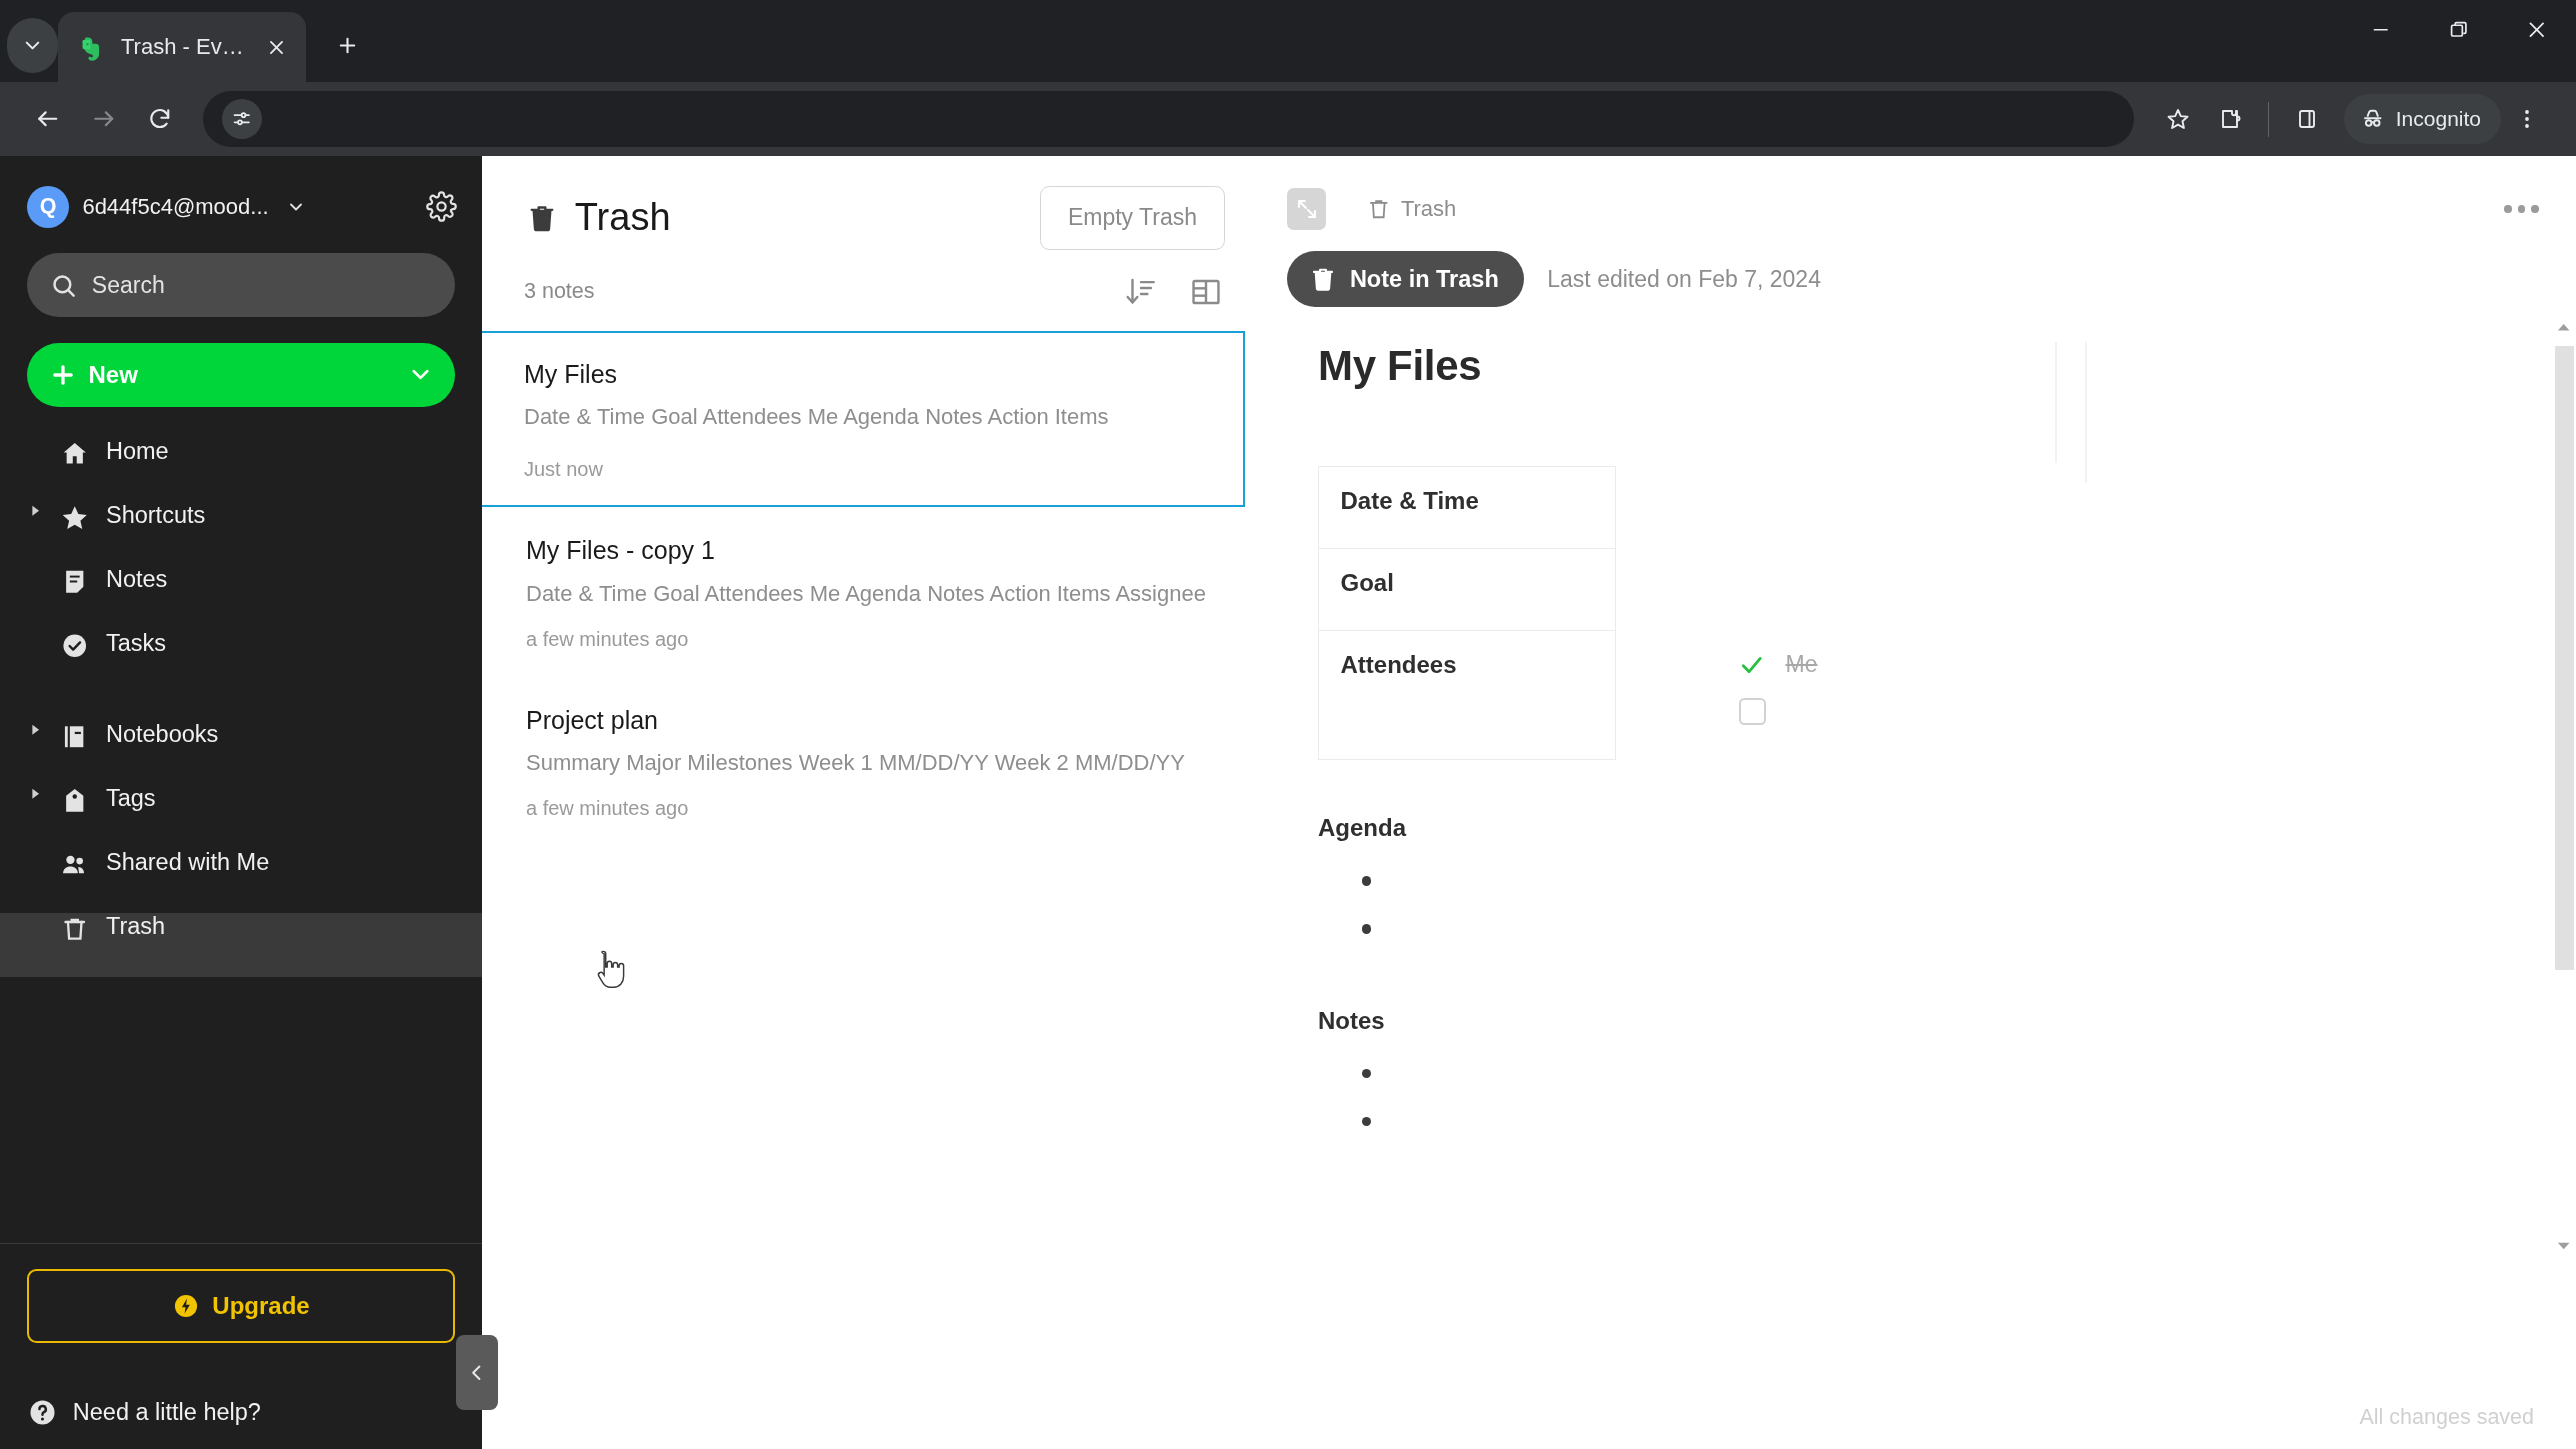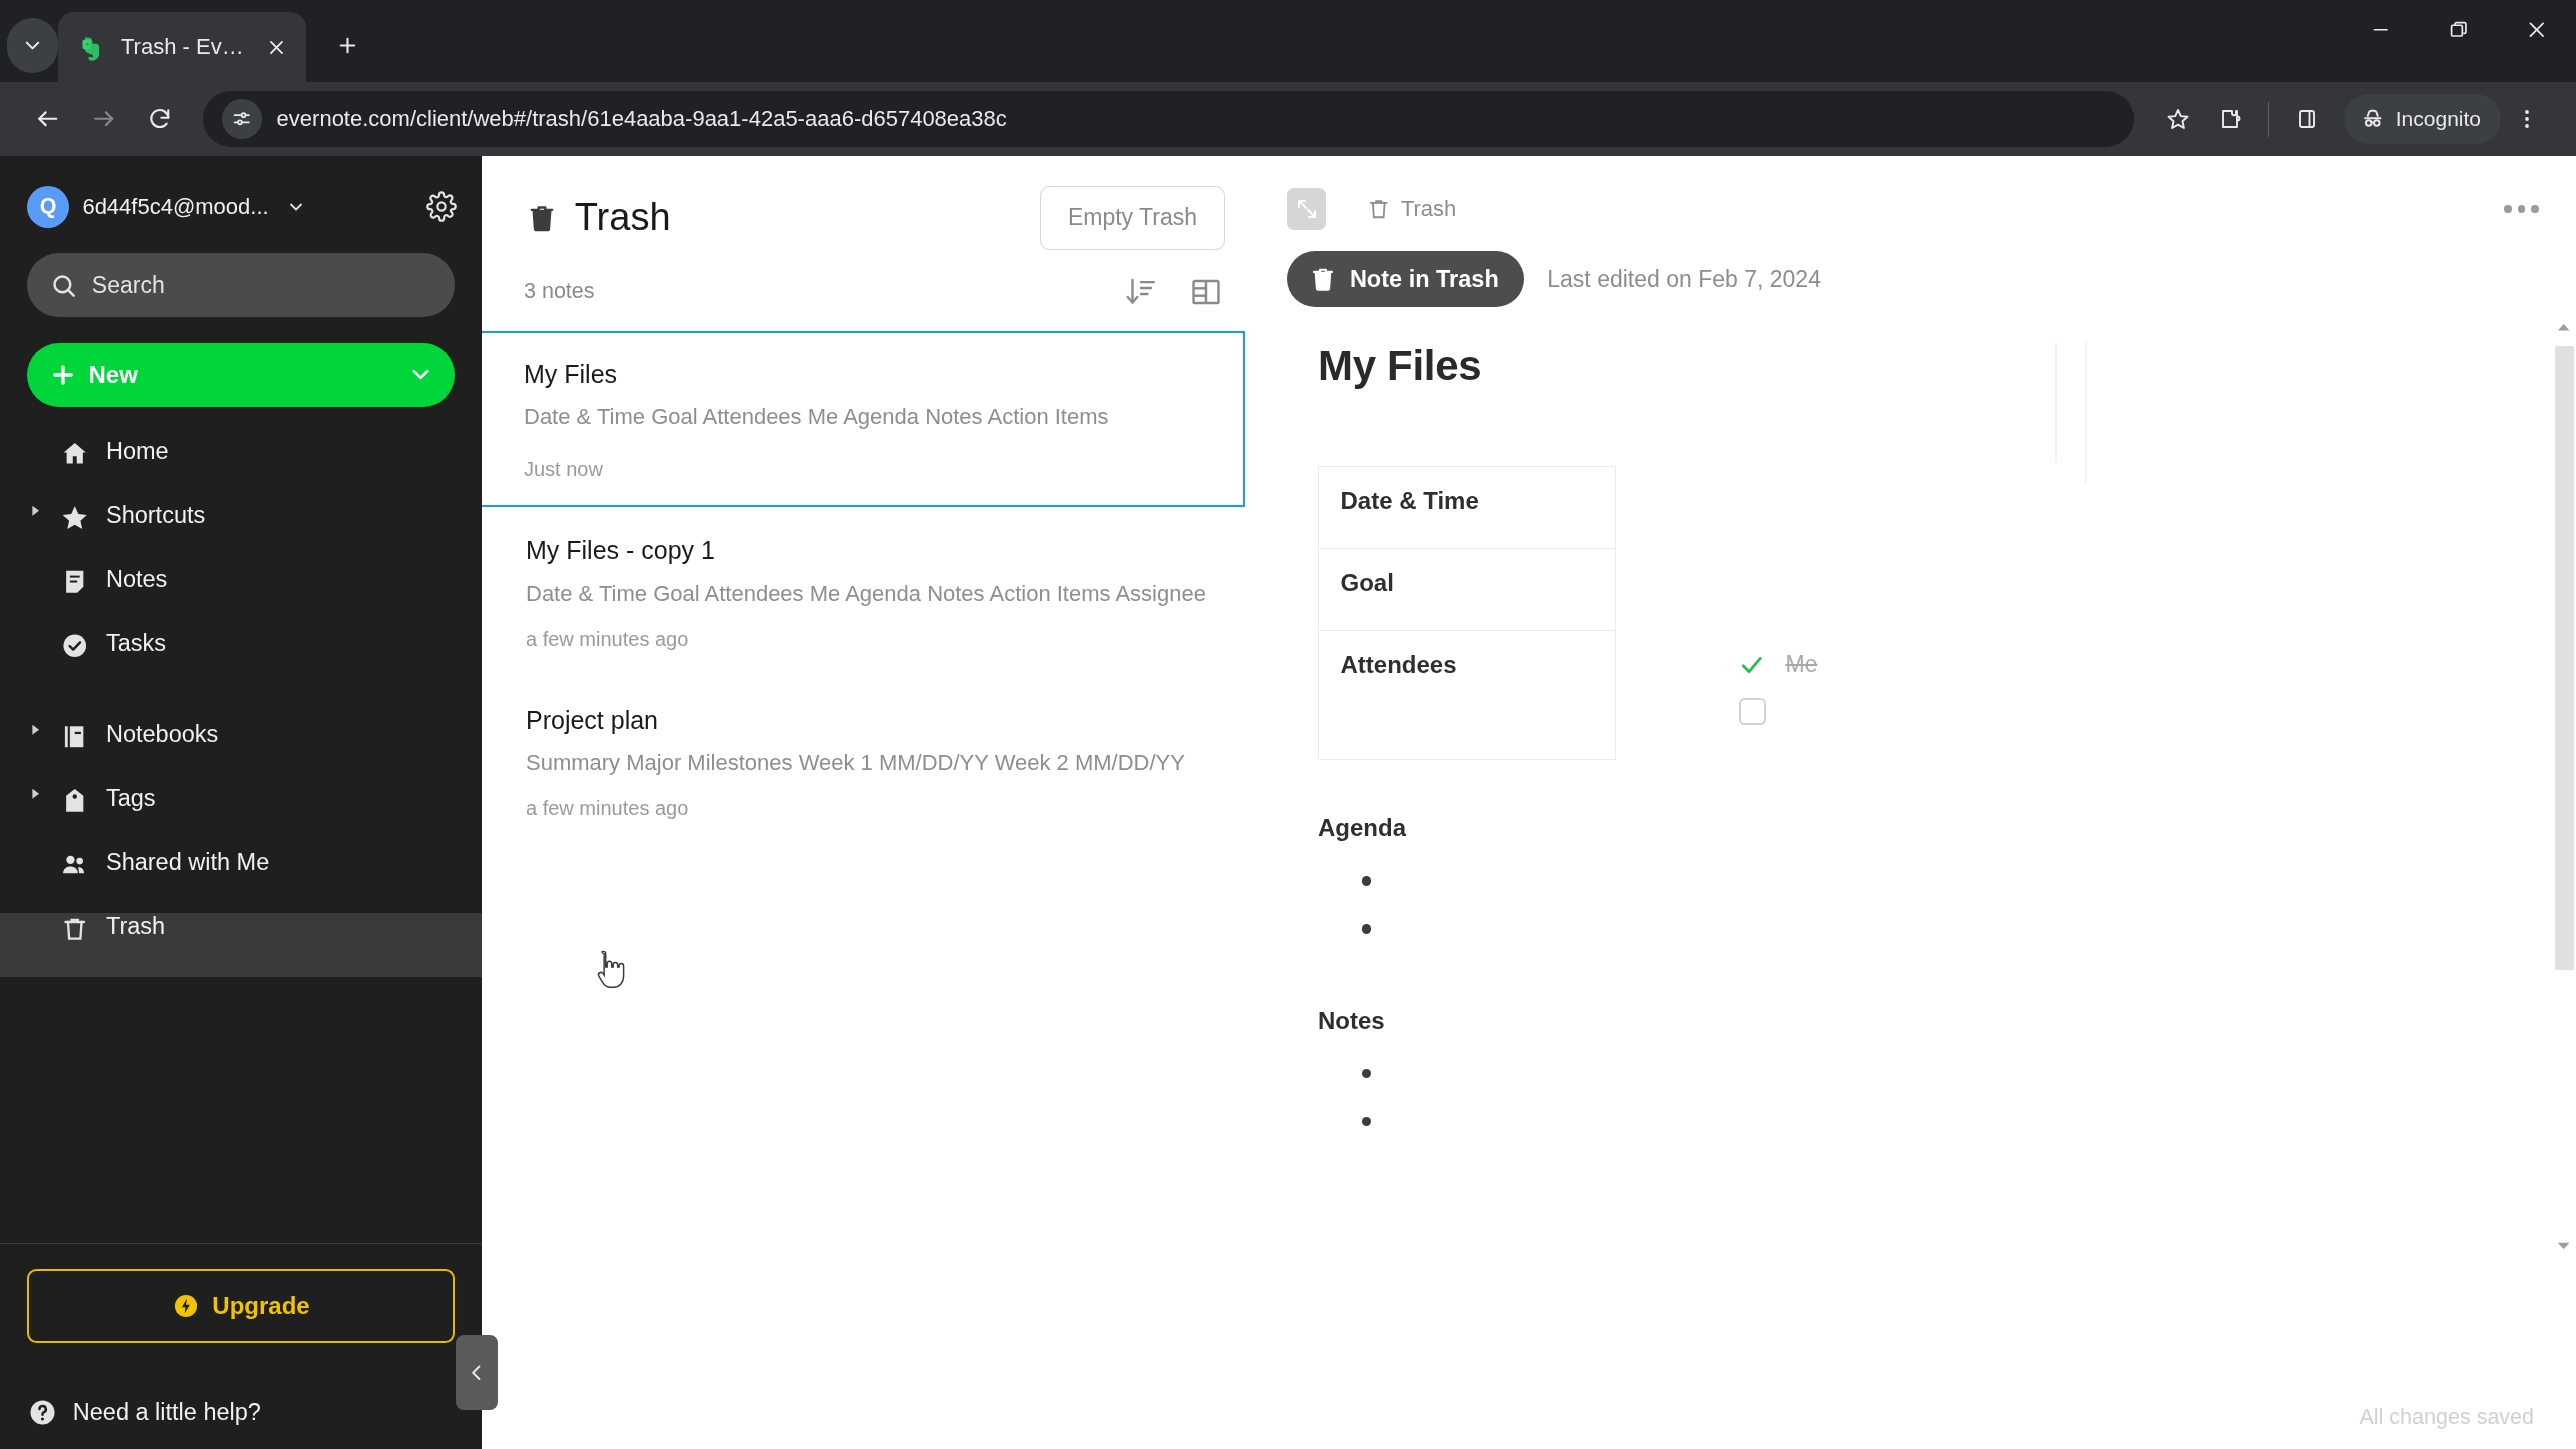--- a/index.html
+++ b/index.html
@@ -309,21 +309,20 @@
       <span class="omni-icon">
         <svg viewBox="0 0 24 24" fill="none" stroke="#e8eaed" stroke-width="1.9" stroke-linecap="round">
           <line x1="4" y1="8" x2="12" y2="8"></line>
             <line x1="16" y1="8" x2="20" y2="8"></line>
             <circle cx="14" cy="8" r="2.2"></circle>
           <line x1="4" y1="16" x2="8" y2="16"></line>
             <line x1="12" y1="16" x2="20" y2="16"></line>
             <circle cx="10" cy="16" r="2.2"></circle>
         </svg>
       </span>
-      <span class="omni-url">evernote.com/client/web#/trash/61e4aaba-9aa1-42a5-aaa6-d657408ea38c</span>
     </div>
 
     <div class="tb-icon">
       <svg viewBox="0 0 24 24" fill="none" stroke="#e8eaed" stroke-width="1.9" stroke-linejoin="round">
           <polygon points="12 3 14.8 9.1 21.5 9.8 16.5 14.3 17.9 21 12 17.6 6.1 21 7.5 14.3 2.5 9.8 9.2 9.1"></polygon>
         </svg>
     </div>
     <div class="tb-icon">
       <svg viewBox="0 0 24 24" fill="none" stroke="#e8eaed" stroke-width="1.9" stroke-linejoin="round">
           <path d="M9 4h6v2.2a2 2 0 1 0 4 0V4h1v16H6V4h3z" transform="translate(-1,0)"></path>

